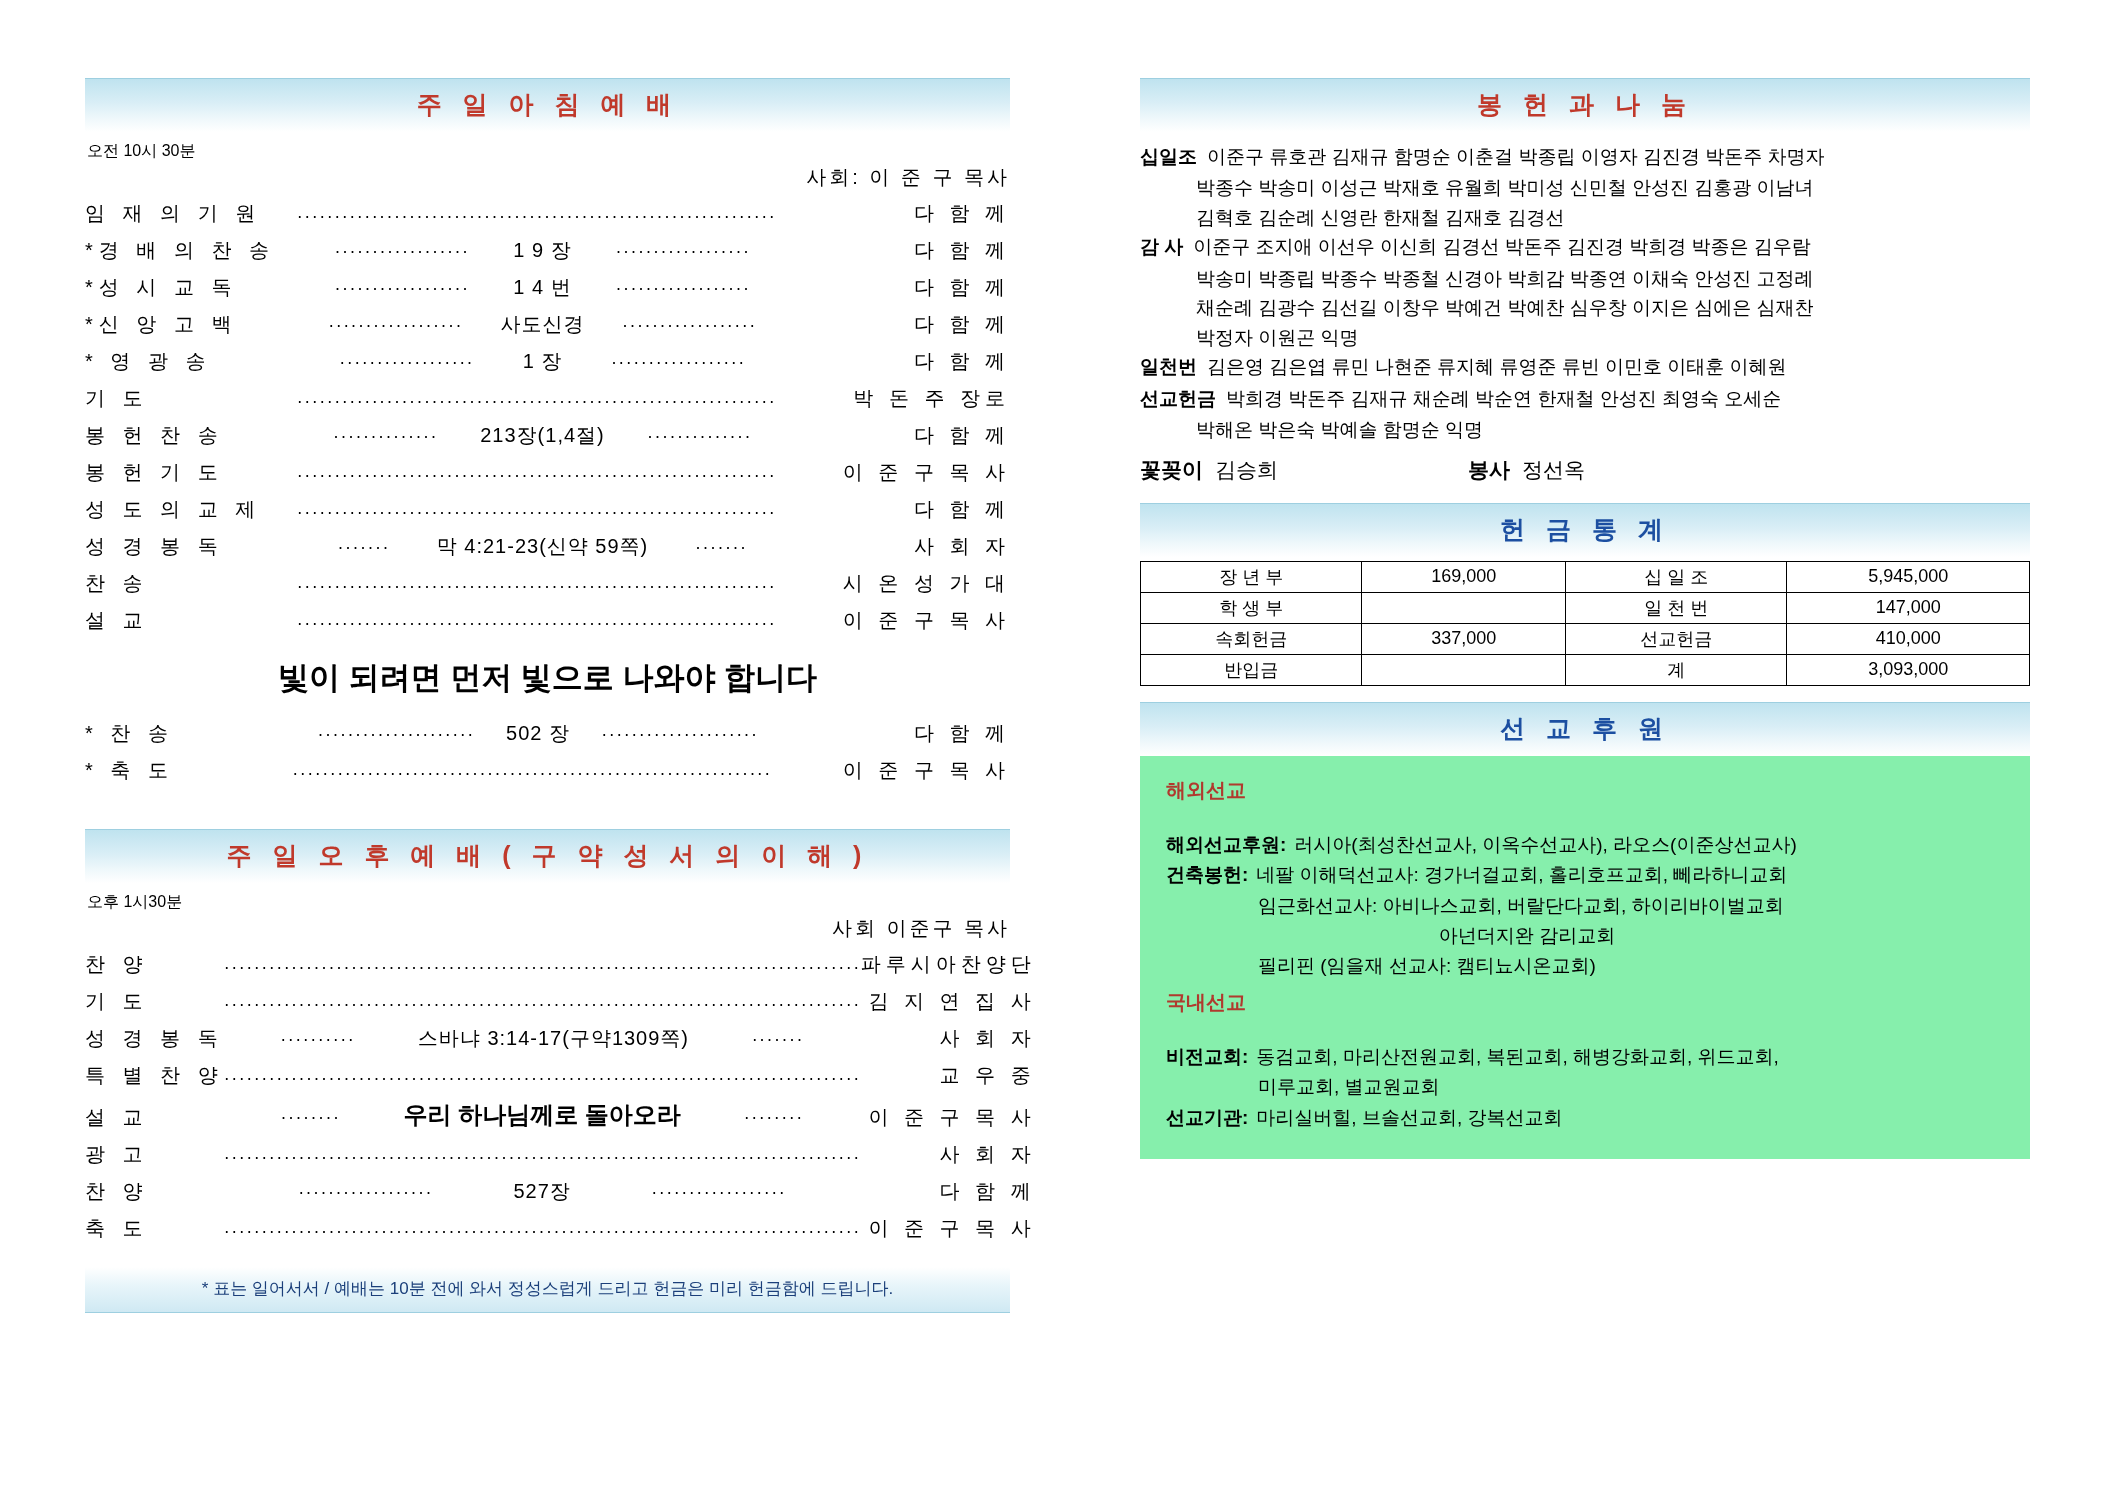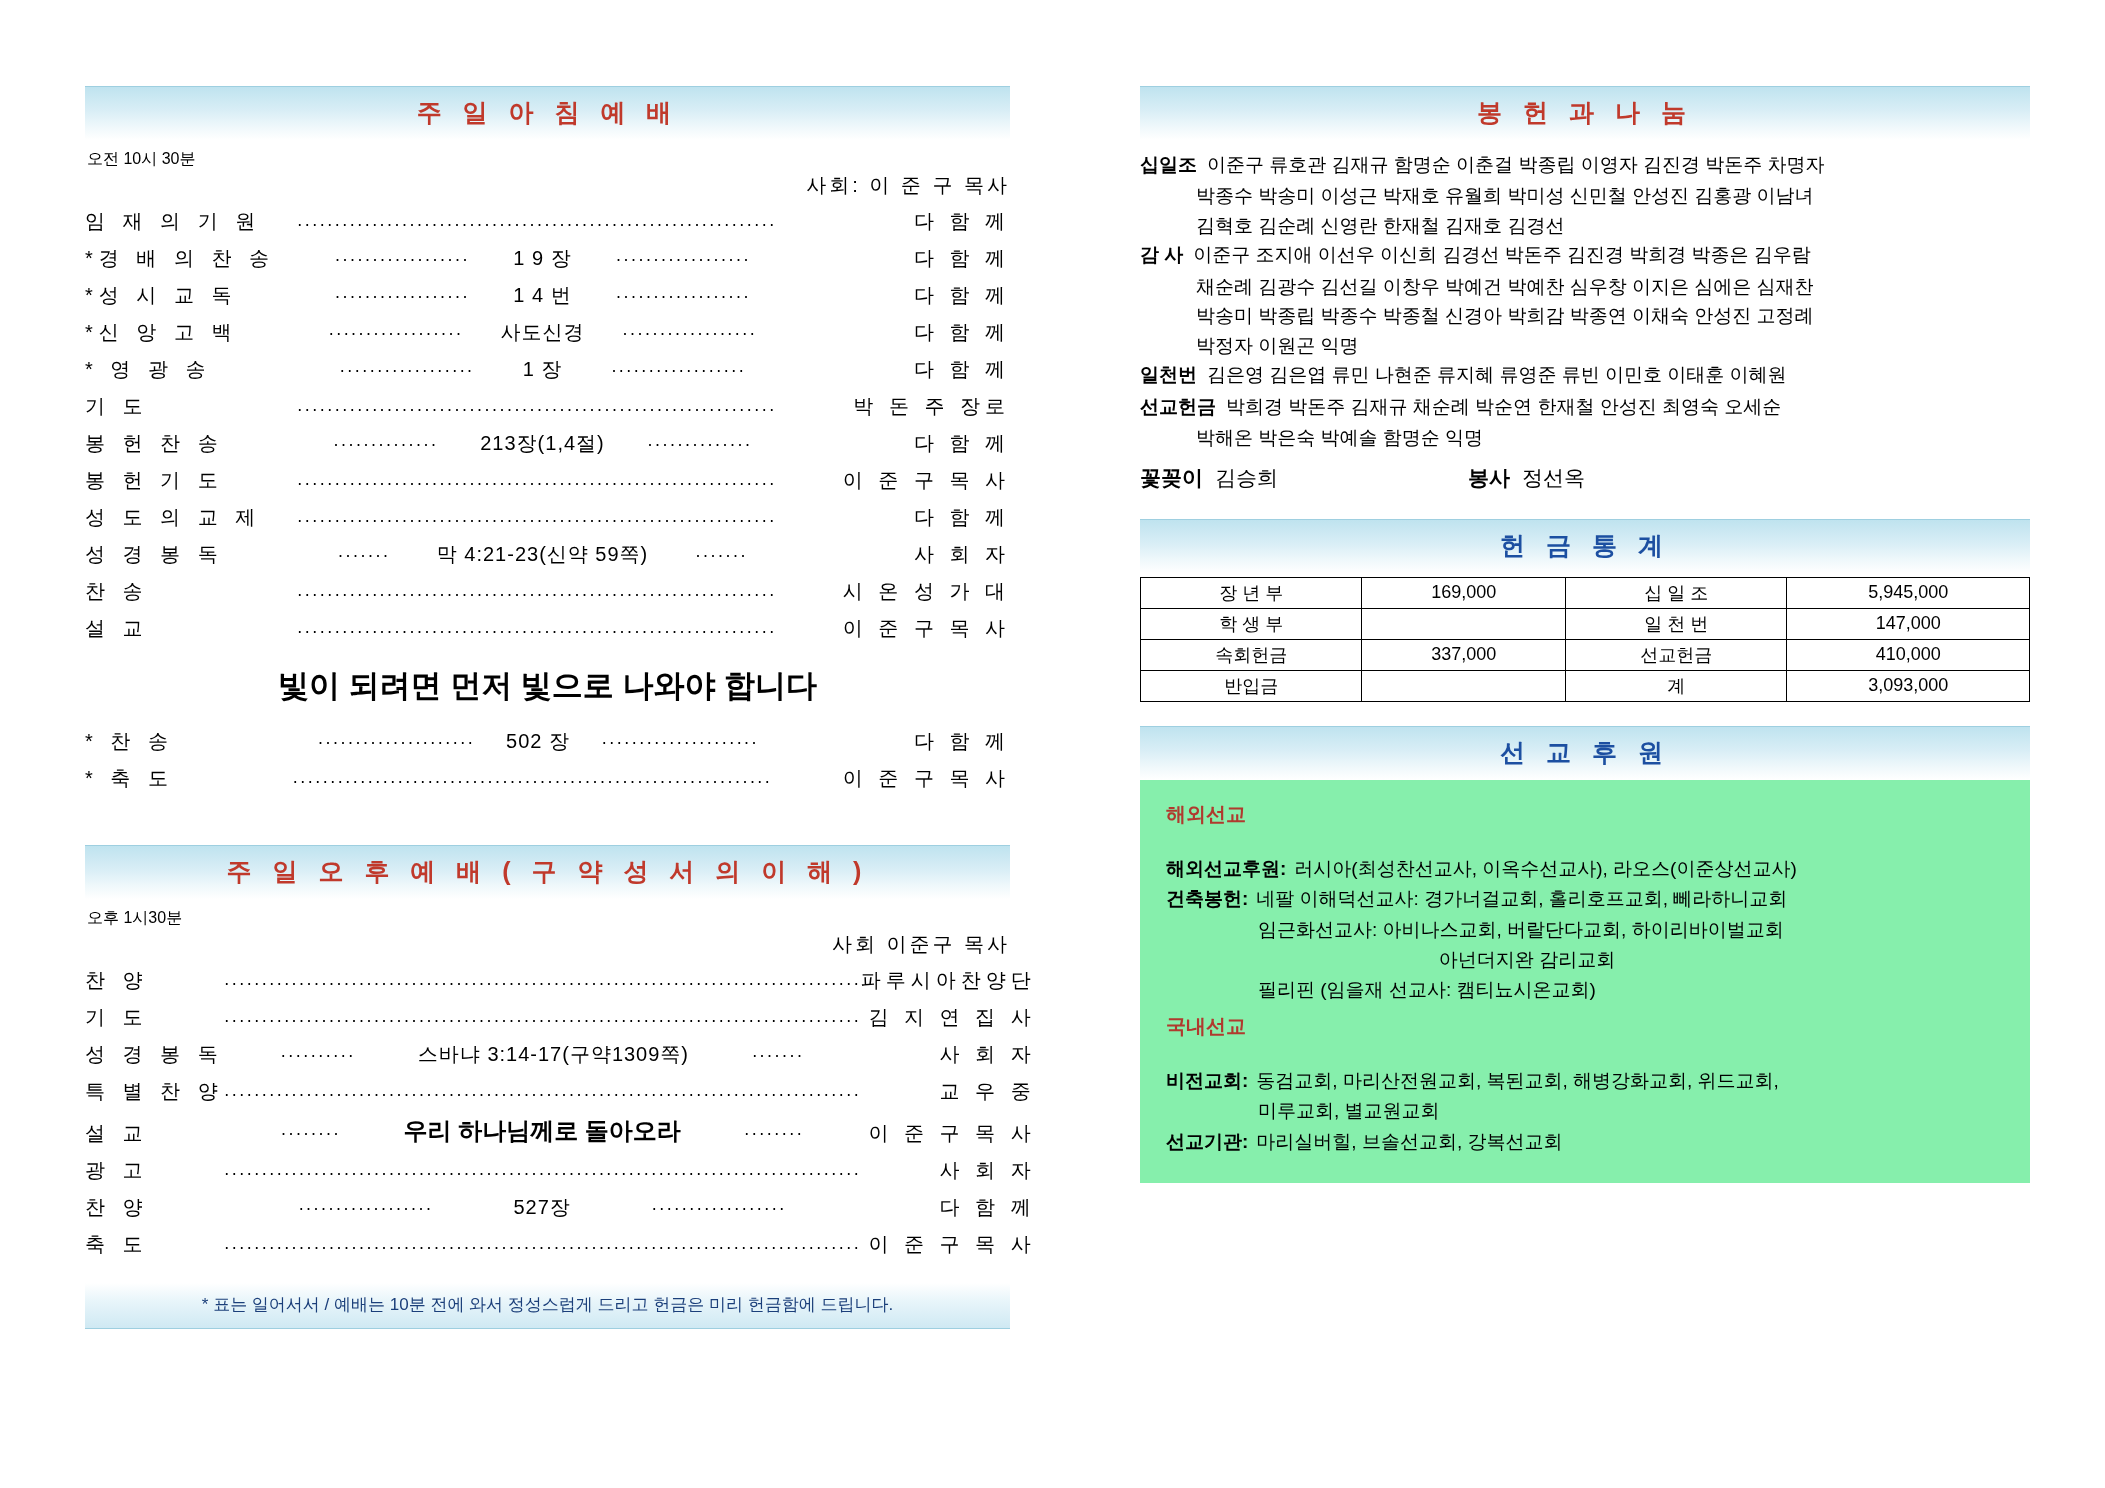--- a/index.html
+++ b/index.html
@@ -37,21 +37,20 @@
   
   .sec-head {
     background: linear-gradient(to bottom, #bfe3ef 0%, #d9eef6 45%, #eff8fb 75%, #ffffff 100%);
     border-top: 1px solid #9ecfe0;
     text-align: center;
     padding: 9px 0 11px 0;
     font-size: 25px;
     font-weight: bold;
     color: #c0392b;
     letter-spacing: 7px;
-    margin-top: 8px;
   }
   .sec-head.blue-text { color: #1c4fa1; }
 
   .time-line {
     font-size: 16px;
     margin: 9px 0 2px 2px;
   }
   .leader-line {
     font-size: 20px;
     text-align: right;
@@ -460,22 +459,22 @@
         <span class="give-label">십일조</span>
         <span class="give-names">이준구 류호관 김재규 함명순 이춘걸 박종립 이영자 김진경 박돈주 차명자</span>
       </div>
       <div class="give-cont">박종수 박송미 이성근 박재호 유월희 박미성 신민철 안성진 김홍광 이남녀</div>
       <div class="give-cont">김혁호 김순례 신영란 한재철 김재호 김경선</div>
 
       <div class="give-row">
         <span class="give-label">감  사</span>
         <span class="give-names">이준구 조지애 이선우 이신희 김경선 박돈주 김진경 박희경 박종은 김우람</span>
       </div>
+      <div class="give-cont">박송미 박종립 박종수 박종철 신경아 박희감 박종연 이채숙 안성진 고정례</div>
       <div class="give-cont">채순례 김광수 김선길 이창우 박예건 박예찬 심우창 이지은 심에은 심재찬</div>
-      <div class="give-cont">박송미 박종립 박종수 박종철 신경아 박희감 박종연 이채숙 안성진 고정례</div>
       <div class="give-cont">박정자 이원곤 익명</div>
 
       <div class="give-row">
         <span class="give-label">일천번</span>
         <span class="give-names">김은영 김은엽 류민 나현준 류지혜 류영준 류빈 이민호 이태훈 이혜원</span>
       </div>
 
       <div class="give-row">
         <span class="give-label">선교헌금</span>
         <span class="give-names">박희경 박돈주 김재규 채순례 박순연 한재철 안성진 최영숙 오세순</span>

